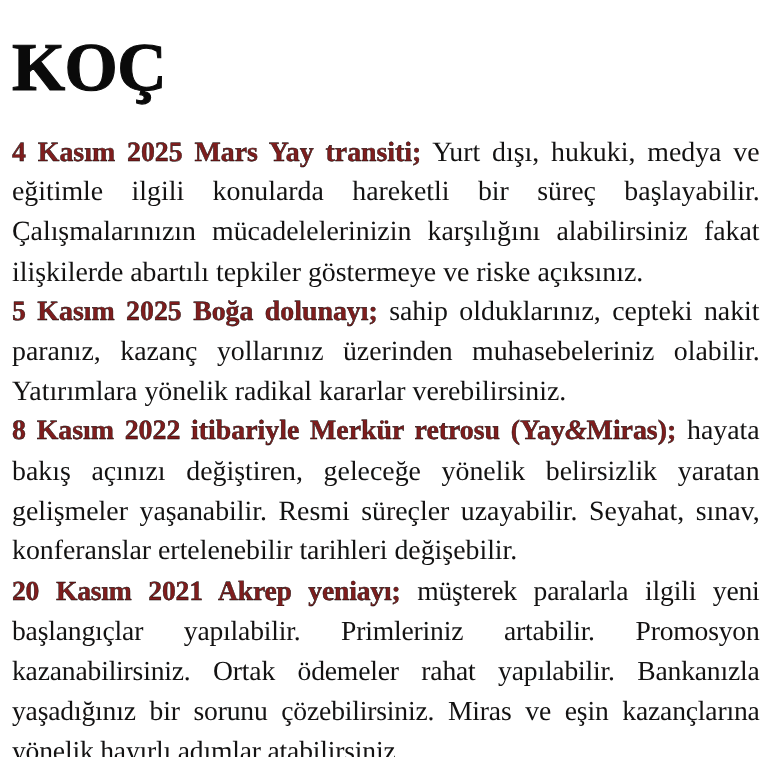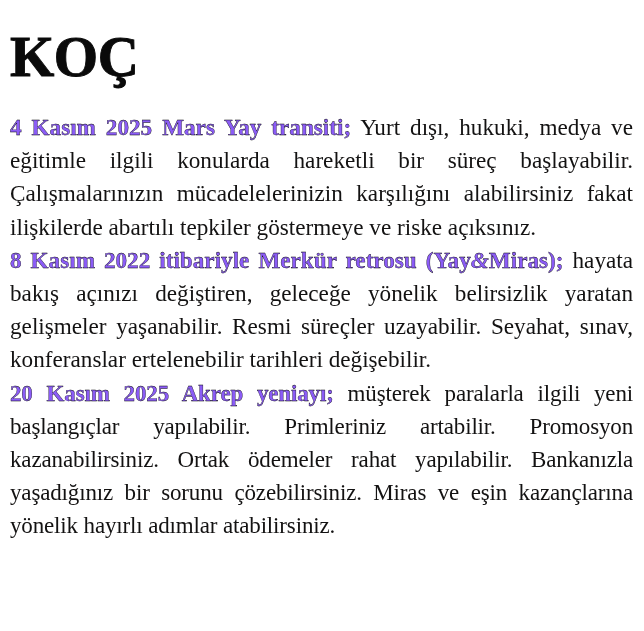--- a/index.html
+++ b/index.html
@@ -43,21 +43,21 @@
     padding: 0;
     text-align: justify;
     text-justify: inter-word;
     font-size: 23.2px;
     line-height: 33.2px;
     color: #131212;
     hyphens: none;
   }
   .entry .lead {
     font-weight: bold;
-    color: #8b5cf6;
+    color: #7f1d1d;
     -webkit-text-stroke: 0.35px #000000;
   }
   .entry .amp {
     font-family: "Liberation Serif", "DejaVu Serif", serif;
     font-style: italic;
     font-weight: bold;
   }
   .entry.modern {
     font-size: 23px;
     letter-spacing: -0.15px;
@@ -69,23 +69,26 @@
 <div class="page">
 
   <h1 class="sign-title">KOÇ</h1>
 
   <div class="body-copy">
 
     <p class="entry">
       <span class="lead">4 Kasım 2025 Mars Yay transiti;</span><span> Yurt dışı, hukuki, medya ve eğitimle ilgili konularda hareketli bir süreç başlayabilir. Çalışmalarınızın mücadelelerinizin karşılığını alabilirsiniz fakat ilişkilerde abartılı tepkiler göstermeye ve riske açıksınız.</span>
     </p>
 
+    <p class="entry">
+      <span class="lead">5 Kasım 2025 Boğa dolunayı;</span><span> sahip olduklarınız, cepteki nakit paranız, kazanç yollarınız üzerinden muhasebeleriniz olabilir. Yatırımlara yönelik radikal kararlar verebilirsiniz.</span>
+    </p>
 
     <p class="entry">
       <span class="lead">8 Kasım 2022 itibariyle Merkür retrosu (Yay</span><span class="lead amp">&amp;</span><span class="lead">Miras);</span><span> hayata bakış açınızı değiştiren, geleceğe yönelik belirsizlik yaratan gelişmeler yaşanabilir. Resmi süreçler uzayabilir. Seyahat, sınav, konferanslar ertelenebilir tarihleri değişebilir.</span>
     </p>
 
     <p class="entry modern">
-      <span class="lead">20 Kasım 2025 Akrep yeniayı;</span><span> müşterek paralarla ilgili yeni başlangıçlar yapılabilir. Primleriniz artabilir. Promosyon kazanabilirsiniz. Ortak ödemeler rahat yapılabilir. Bankanızla yaşadığınız bir sorunu çözebilirsiniz. Miras ve eşin kazançlarına yönelik hayırlı adımlar atabilirsiniz.</span>
+      <span class="lead">20 Kasım 2021 Akrep yeniayı;</span><span> müşterek paralarla ilgili yeni başlangıçlar yapılabilir. Primleriniz artabilir. Promosyon kazanabilirsiniz. Ortak ödemeler rahat yapılabilir. Bankanızla yaşadığınız bir sorunu çözebilirsiniz. Miras ve eşin kazançlarına yönelik hayırlı adımlar atabilirsiniz.</span>
     </p>
 
   </div>
 </div>
 
 </body></html>

